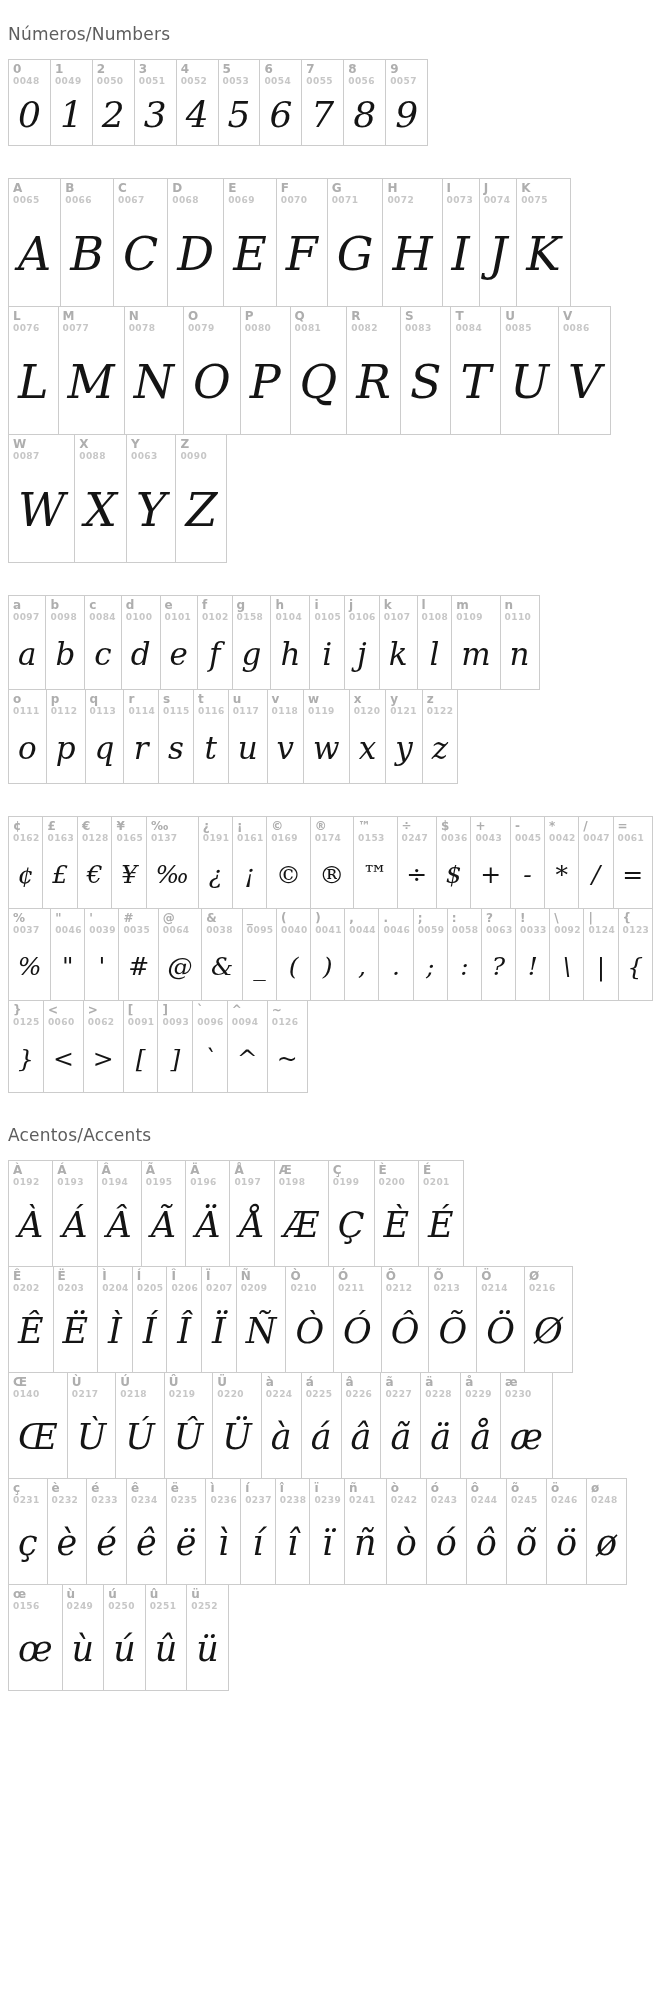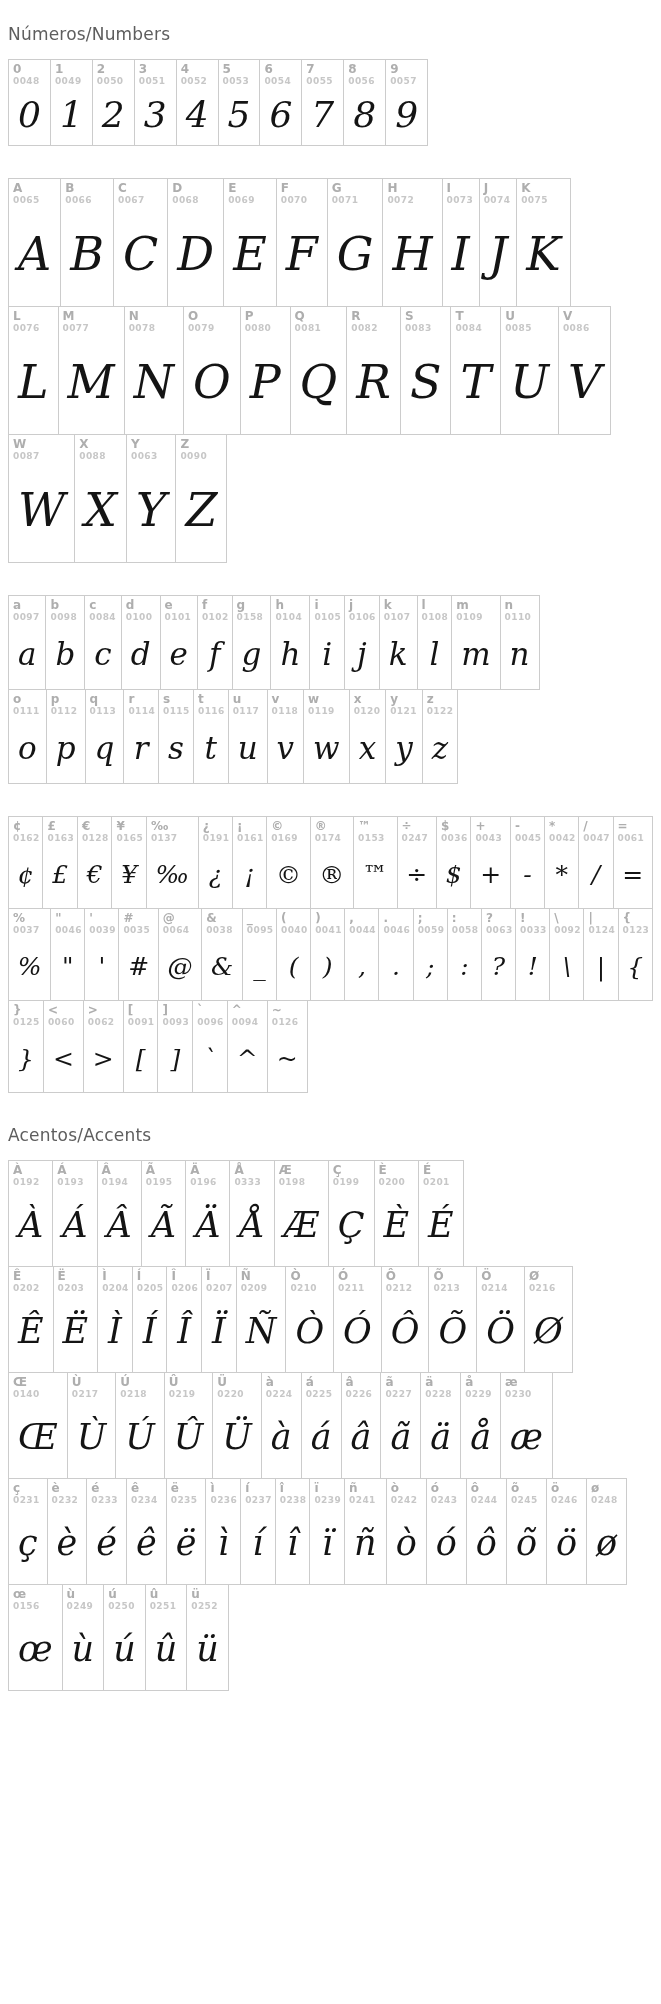--- a/index.html
+++ b/index.html
@@ -869,21 +869,21 @@
           <div class="cell">
             <div class="cell-meta">
               <span class="char-label">Ä</span>
               <span class="char-code">0196</span>
             </div>
             <div class="glyph">Ä</div>
           </div>
           <div class="cell">
             <div class="cell-meta">
               <span class="char-label">Å</span>
-              <span class="char-code">0333</span>
+              <span class="char-code">0197</span>
             </div>
             <div class="glyph">Å</div>
           </div>
           <div class="cell">
             <div class="cell-meta">
               <span class="char-label">Æ</span>
               <span class="char-code">0198</span>
             </div>
             <div class="glyph">Æ</div>
           </div>

